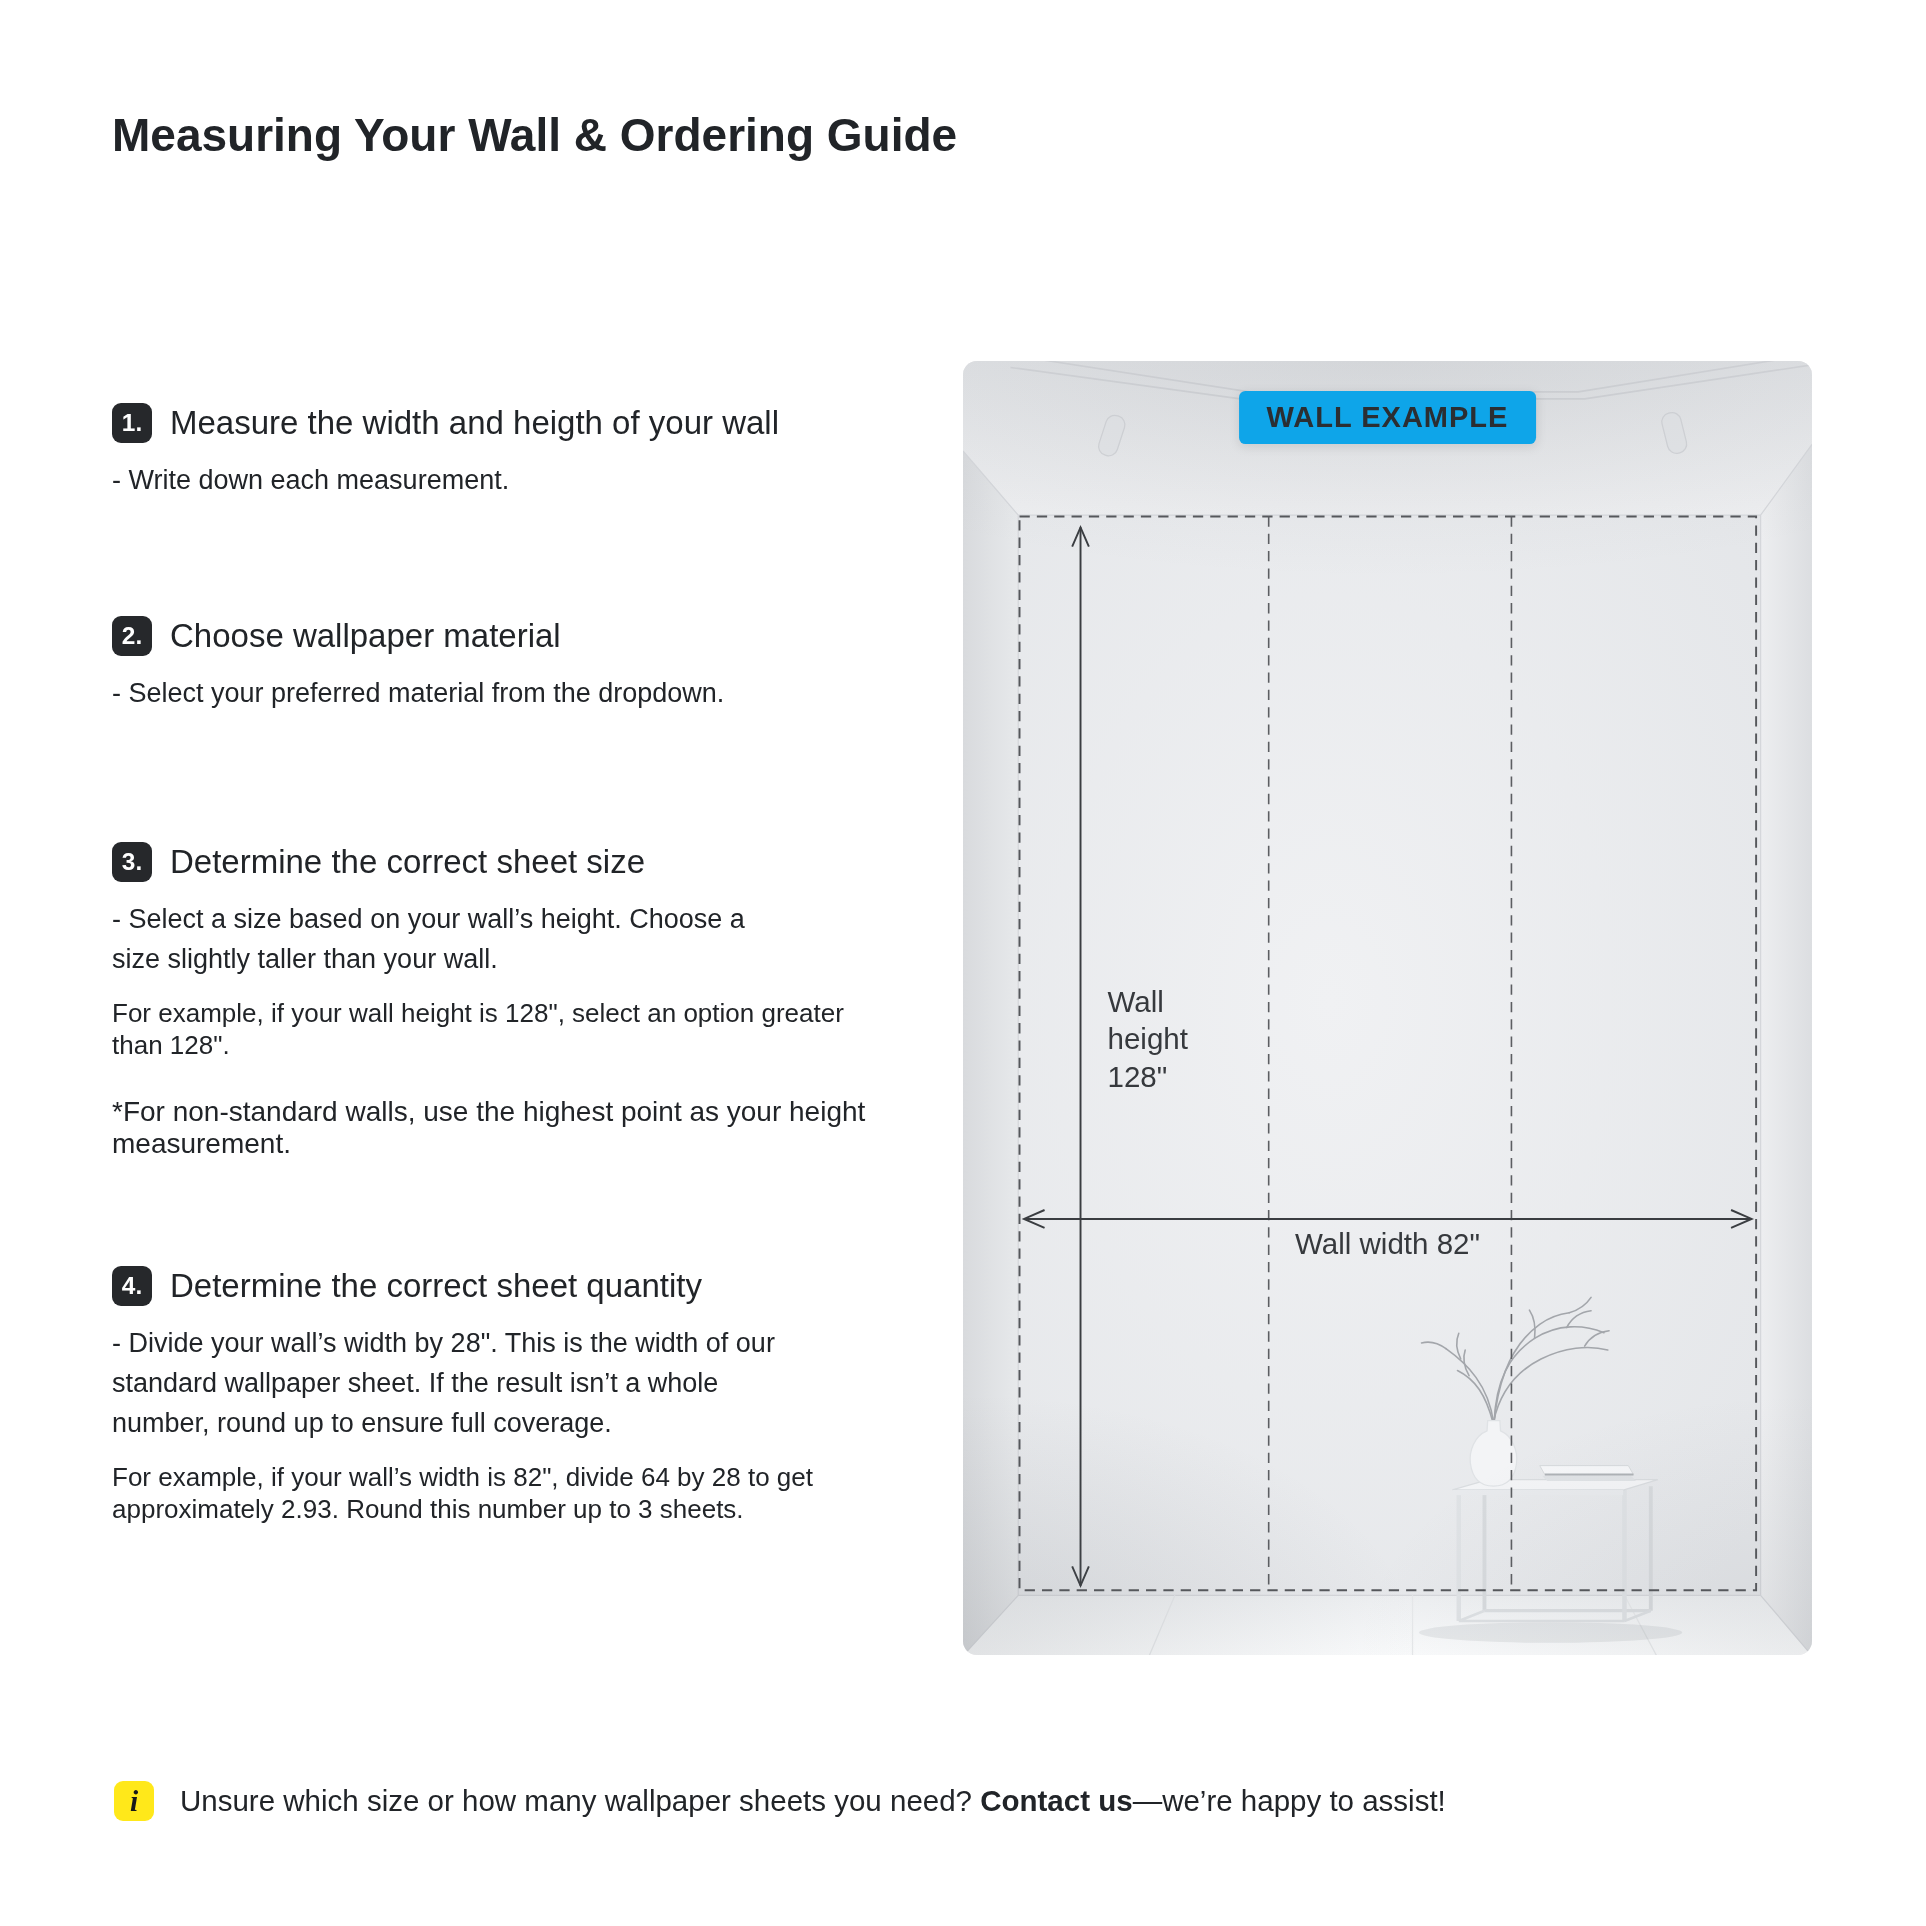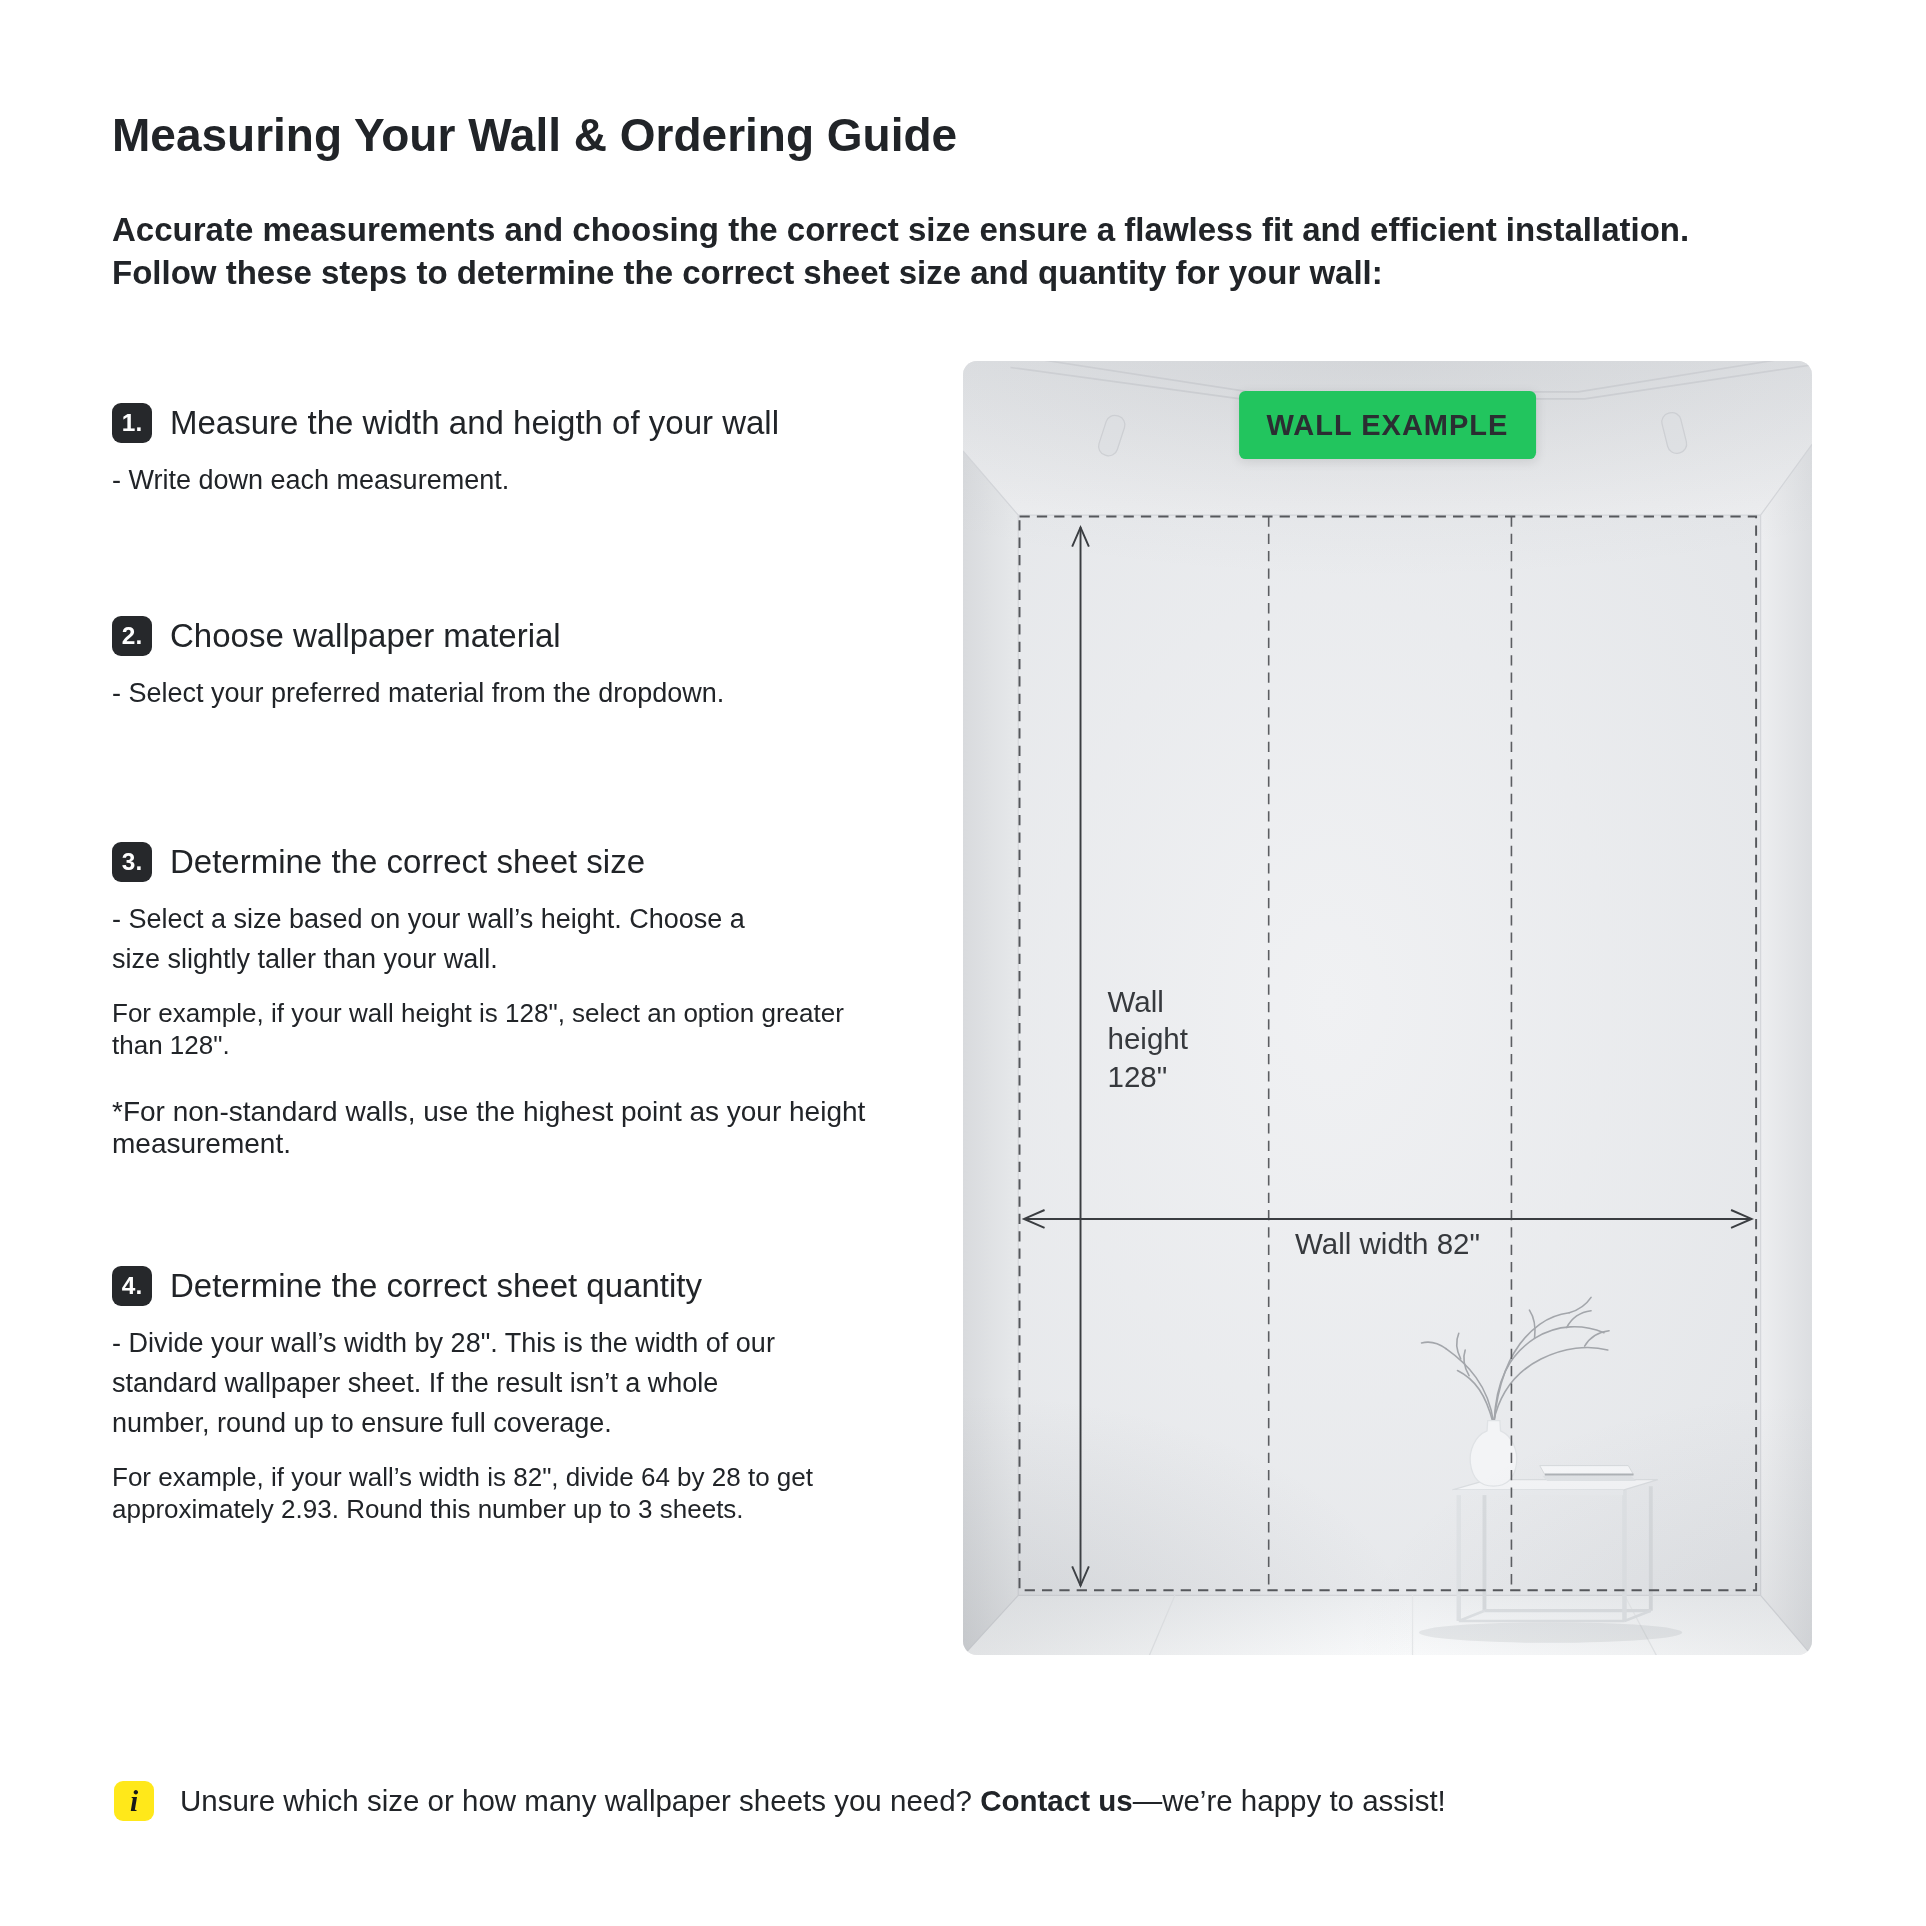--- a/index.html
+++ b/index.html
@@ -20,22 +20,22 @@
   p.example{font-size:26px;line-height:32px;margin:18px 0 0;}
   p.note{font-size:28px;line-height:32px;margin:35px 0 0;}
 
   .photo{position:absolute;left:963px;top:361px;width:849px;height:1294px;border-radius:14px;
     overflow:hidden;background:#e9eaec;}
   .photo svg{position:absolute;inset:0;display:block;}
   .vignette{position:absolute;inset:0;pointer-events:none;background:
     radial-gradient(120% 45% at 0% 100%, rgba(95,100,106,0.16), transparent 45%),
     radial-gradient(120% 45% at 100% 100%, rgba(95,100,106,0.10), transparent 45%),
     radial-gradient(140% 28% at 50% 0%, rgba(95,100,106,0.09), transparent 60%);}
-  .wall-badge{position:absolute;top:30px;left:50%;transform:translateX(-50%);background:#22c55e;border-radius:6.4px;
-    padding:0 28px;height:68px;display:flex;align-items:center;font-size:29px;font-weight:700;
+  .wall-badge{position:absolute;top:30px;left:50%;transform:translateX(-50%);background:#0ea5e9;border-radius:6.4px;
+    padding:0 28px;height:53px;display:flex;align-items:center;font-size:29px;font-weight:700;
     letter-spacing:1px;color:#2b2e32;box-shadow:0 2.6px 10.3px rgba(0,0,0,0.10);white-space:nowrap;}
 
   .dash{fill:none;stroke:var(--dash,#55575b);stroke-width:3;stroke-dasharray:16 11;}
   .dash.thin{stroke-width:2.5;stroke:#5c5e62;}
   .arrow{fill:none;stroke:var(--arrow,#3a3d41);stroke-width:3;}
   .lbl{font-family:"Liberation Sans",sans-serif;font-size:46px;fill:#36393d;}
   .edge{fill:none;stroke:#d5d7db;stroke-width:2;}
   .trim{fill:none;stroke:#d2d4d8;stroke-width:2.5;}
   .seam{fill:none;stroke:#e6e8ea;stroke-width:2;}
   .branch{fill:none;stroke:#a3a6ab;stroke-width:2.5;stroke-linecap:round;}
@@ -45,22 +45,20 @@
     display:flex;align-items:center;justify-content:center;
     font-family:"Liberation Serif",serif;font-style:italic;font-weight:700;font-size:29.5px;color:#17181a;}
   .footer b{font-weight:700;}
 </style>
 </head>
 <body>
 
 <div class="page">
 
   <h1 class="title">Measuring Your Wall &amp; Ordering Guide</h1>
-  <p class="intro">Accurate measurements and choosing the correct size ensure a flawless fit and efficient installation.
-Follow these steps to determine the correct sheet size and quantity for your wall:</p>
 
   <div class="step s1">
     <div class="step-head">
       <span class="num-badge">1.</span>
       <h2>Measure the width and heigth of your wall</h2>
     </div>
     <p class="body">- Write down each measurement.</p>
   </div>
 
   <div class="step s2">

